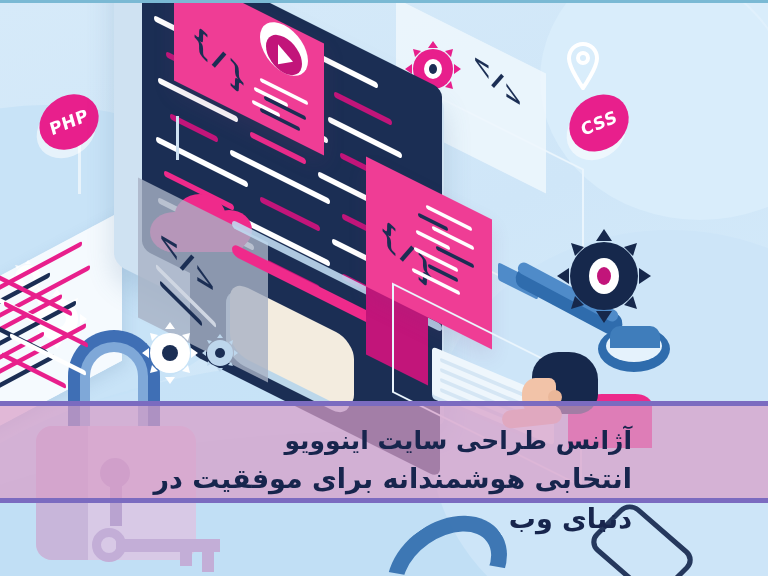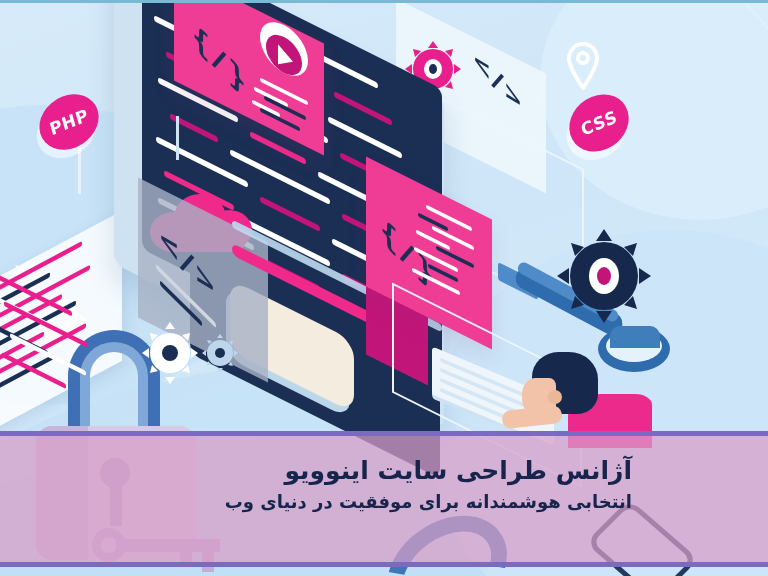--- a/index.html
+++ b/index.html
@@ -340,36 +340,36 @@
   #bottom-arc {
     position:absolute; left:382px; top:522px; width:130px; height:96px;
     border:16px solid #2f6cad; border-radius:50%;
     border-bottom-color:transparent; border-left-color:transparent;
     transform: rotate(-35deg);
     opacity:.9;
   }
 
   
   #banner {
-    position:absolute; left:0; top:431px; width:768px; height:136px;
+    position:absolute; left:0; top:401px; width:768px; height:102px;
     background: rgba(216,158,200,.72);
     z-index:50;
     border-top:5px solid #7b6bc0;
     border-bottom:5px solid #7b6bc0;
   }
   #banner-text {
     position:absolute; right:136px; top:16px; width:520px;
     text-align:right; direction:rtl;
     color:#17254d;
     font-family:"DejaVu Sans", sans-serif;
     font-weight:bold;
     line-height:1.48;
   }
   #banner-text .l1 { font-size:25px; letter-spacing:-.3px; }
-  #banner-text .l2 { font-size:18px; letter-spacing:-.3px; }
+  #banner-text .l2 { font-size:27px; letter-spacing:-.3px; }
 
   #logo { position:absolute; right:12px; top:12px; width:124px; height:92px; }
   #logo-wordmark {
     position:absolute; right:14px; bottom:8px; text-align:right;
     font-family:"DejaVu Sans", sans-serif; font-weight:bold;
     line-height:1.05; letter-spacing:1px;
   }
   #logo-wordmark .nm { color:#ffffff; font-size:13px; }
   #logo-wordmark .ag { color:#d9f25c; font-size:13px; }
 </style>

